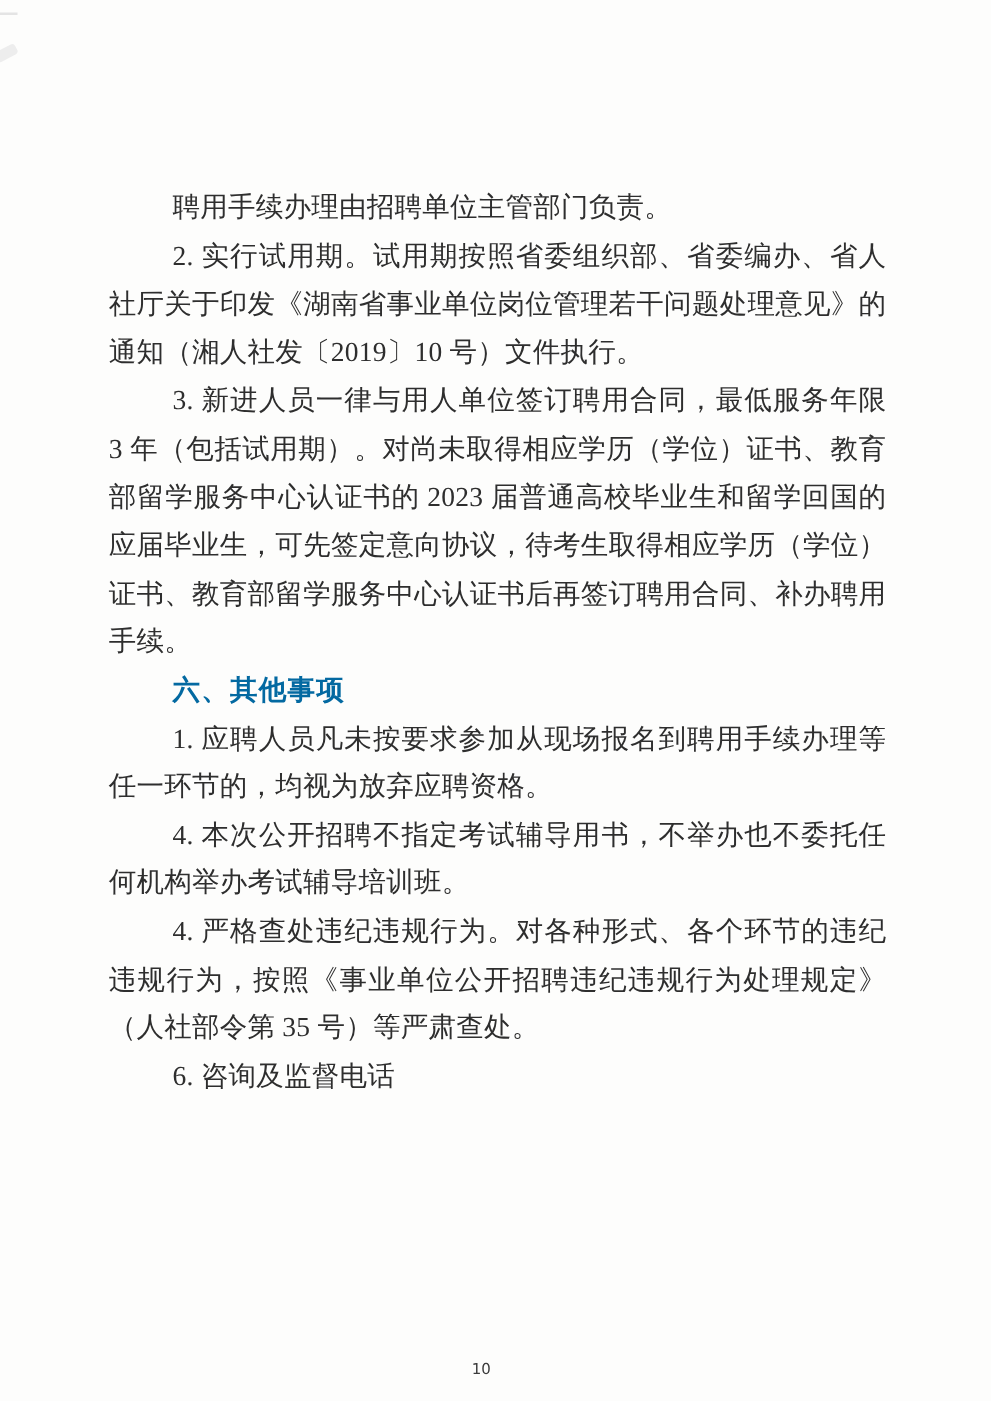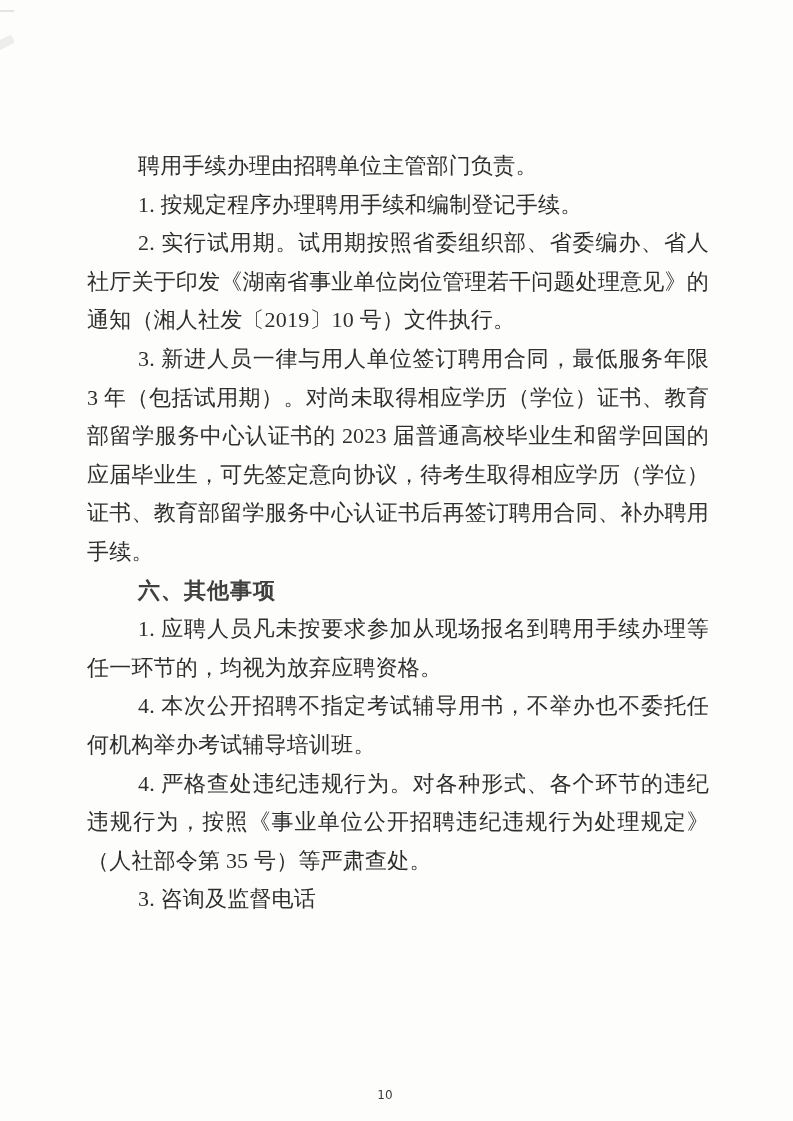--- a/index.html
+++ b/index.html
@@ -43,21 +43,21 @@
     letter-spacing: 0.2px;
   }
   .content p {
     margin: 0;
     padding: 0;
     text-indent: 51px;
   }
   .content .heading {
     font-family: "Liberation Sans", "DejaVu Sans", sans-serif;
     font-weight: 700;
-    color: #404040;
+    color: #0369a1;
     letter-spacing: 1px;
   }
   .page-number {
     position: absolute;
     top: 1044px;
     left: 0;
     width: 770px;
     text-align: center;
     font-family: "DejaVu Sans", sans-serif;
     font-size: 12px;
@@ -68,25 +68,24 @@
 </head>
 <body>
 
 <div class="page">
 
   <div class="scan-edge-top"></div>
   <div class="scan-smudge"></div>
 
   <div class="content">
     <p>聘用手续办理由招聘单位主管部门负责。</p>
-    <p>1. 按规定程序办理聘用手续和编制登记手续。</p>
     <p>2. 实行试用期。试用期按照省委组织部、省委编办、省人社厅关于印发《湖南省事业单位岗位管理若干问题处理意见》的通知（湘人社发〔2019〕10 号）文件执行。</p>
     <p>3. 新进人员一律与用人单位签订聘用合同，最低服务年限 3 年（包括试用期）。对尚未取得相应学历（学位）证书、教育部留学服务中心认证书的 2023 届普通高校毕业生和留学回国的应届毕业生，可先签定意向协议，待考生取得相应学历（学位）证书、教育部留学服务中心认证书后再签订聘用合同、补办聘用手续。</p>
     <p class="heading">六、其他事项</p>
     <p>1. 应聘人员凡未按要求参加从现场报名到聘用手续办理等任一环节的，均视为放弃应聘资格。</p>
     <p>4. 本次公开招聘不指定考试辅导用书，不举办也不委托任何机构举办考试辅导培训班。</p>
     <p>4. 严格查处违纪违规行为。对各种形式、各个环节的违纪违规行为，按照《事业单位公开招聘违纪违规行为处理规定》（人社部令第 35 号）等严肃查处。</p>
-    <p>3. 咨询及监督电话</p>
+    <p>6. 咨询及监督电话</p>
   </div>
 
   <div class="page-number">10</div>
 
 </div>
 
 </body></html>

